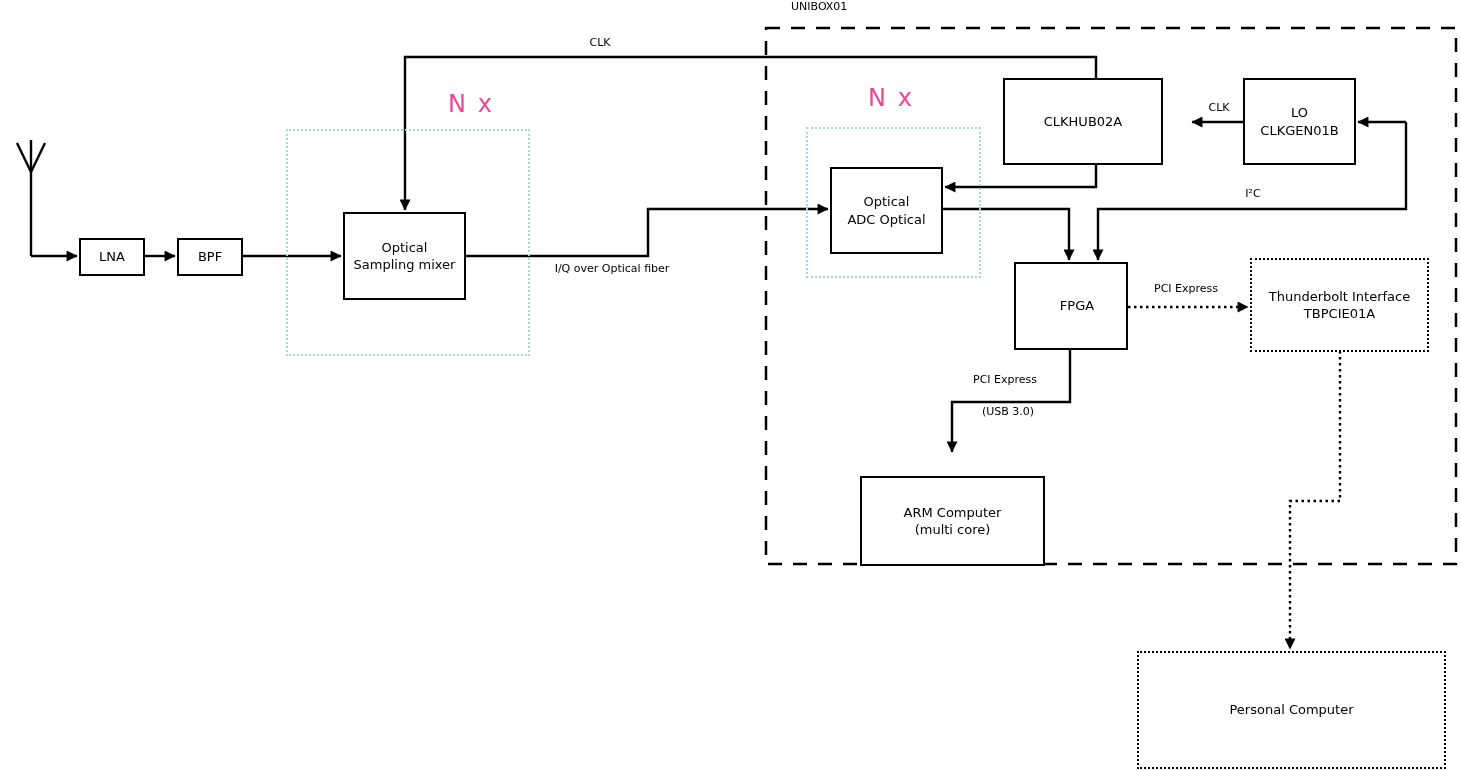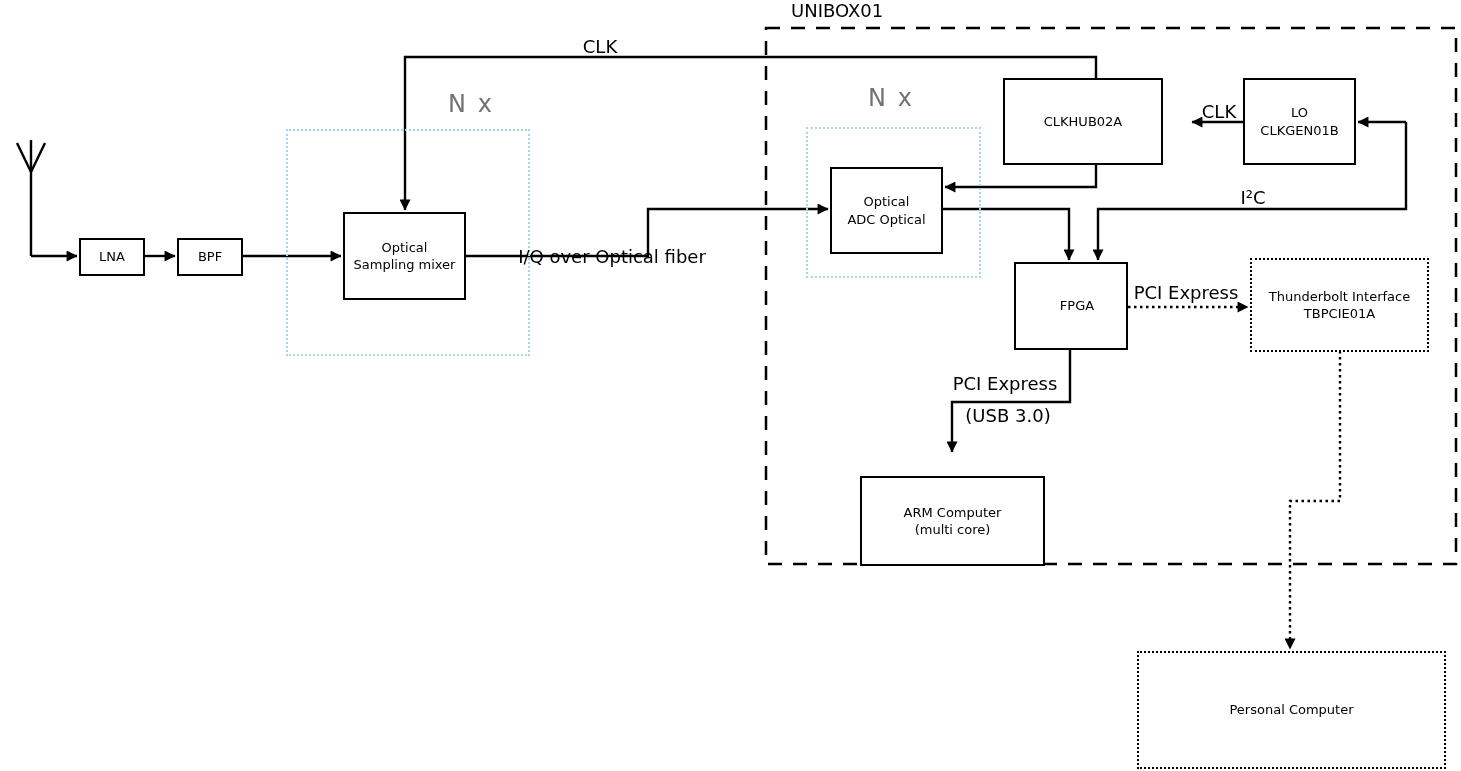--- a/index.html
+++ b/index.html
@@ -10,24 +10,24 @@
   .stage svg{position:absolute;left:0;top:0;}
   .box{
     position:absolute;box-sizing:border-box;background:#ffffff;border:2.5px solid #000;
     display:flex;flex-direction:column;align-items:center;justify-content:center;
     text-align:center;font-size:13px;line-height:1.32;
   }
   .box.dotted{border:2px dotted #000;}
   .region{
     position:absolute;box-sizing:border-box;border:2px dotted #a8d4e8;background:transparent;
   }
-  .lbl{position:absolute;font-size:18px;white-space:nowrap;}
+  .lbl{position:absolute;font-size:11px;white-space:nowrap;}
   .lbl.ctr{transform:translateX(-50%);}
   .nx{position:absolute;transform:translateX(-50%);font-size:24px;letter-spacing:2px;
-      color:#737373;white-space:nowrap;}
+      color:#ec4899;white-space:nowrap;}
   path,rect.frame{fill:none;stroke:#000;}
 </style>
 </head>
 <body>
 
 <div class="stage">
 
   <svg width="1461" height="771" viewBox="0 0 1461 771">
     <defs>
       <marker id="arr" viewBox="0 0 10 10" refX="9.5" refY="5" markerWidth="15" markerHeight="11" orient="auto" markerUnits="userSpaceOnUse">
@@ -114,21 +114,21 @@
   </div>
 
   <div class="box dotted" style="left:1137px;top:651px;width:309px;height:118px;">
     <span>Personal Computer</span>
   </div>
 
   <div class="lbl" style="left:791px;top:0px;">UNIBOX01</div>
 
   <div class="lbl ctr" style="left:600px;top:36px;">CLK</div>
 
-  <div class="lbl ctr" style="left:612px;top:246px;">I/Q over Optical fiber</div>
+  <div class="lbl ctr" style="left:612px;top:262px;">I/Q over Optical fiber</div>
 
   <div class="lbl ctr" style="left:1219px;top:101px;">CLK</div>
 
   <div class="lbl ctr" style="left:1253px;top:187px;">I²C</div>
 
   <div class="lbl ctr" style="left:1186px;top:282px;">PCI Express</div>
 
   <div class="lbl ctr" style="left:1005px;top:373px;">PCI Express</div>
 
   <div class="lbl ctr" style="left:1008px;top:405px;">(USB 3.0)</div>

